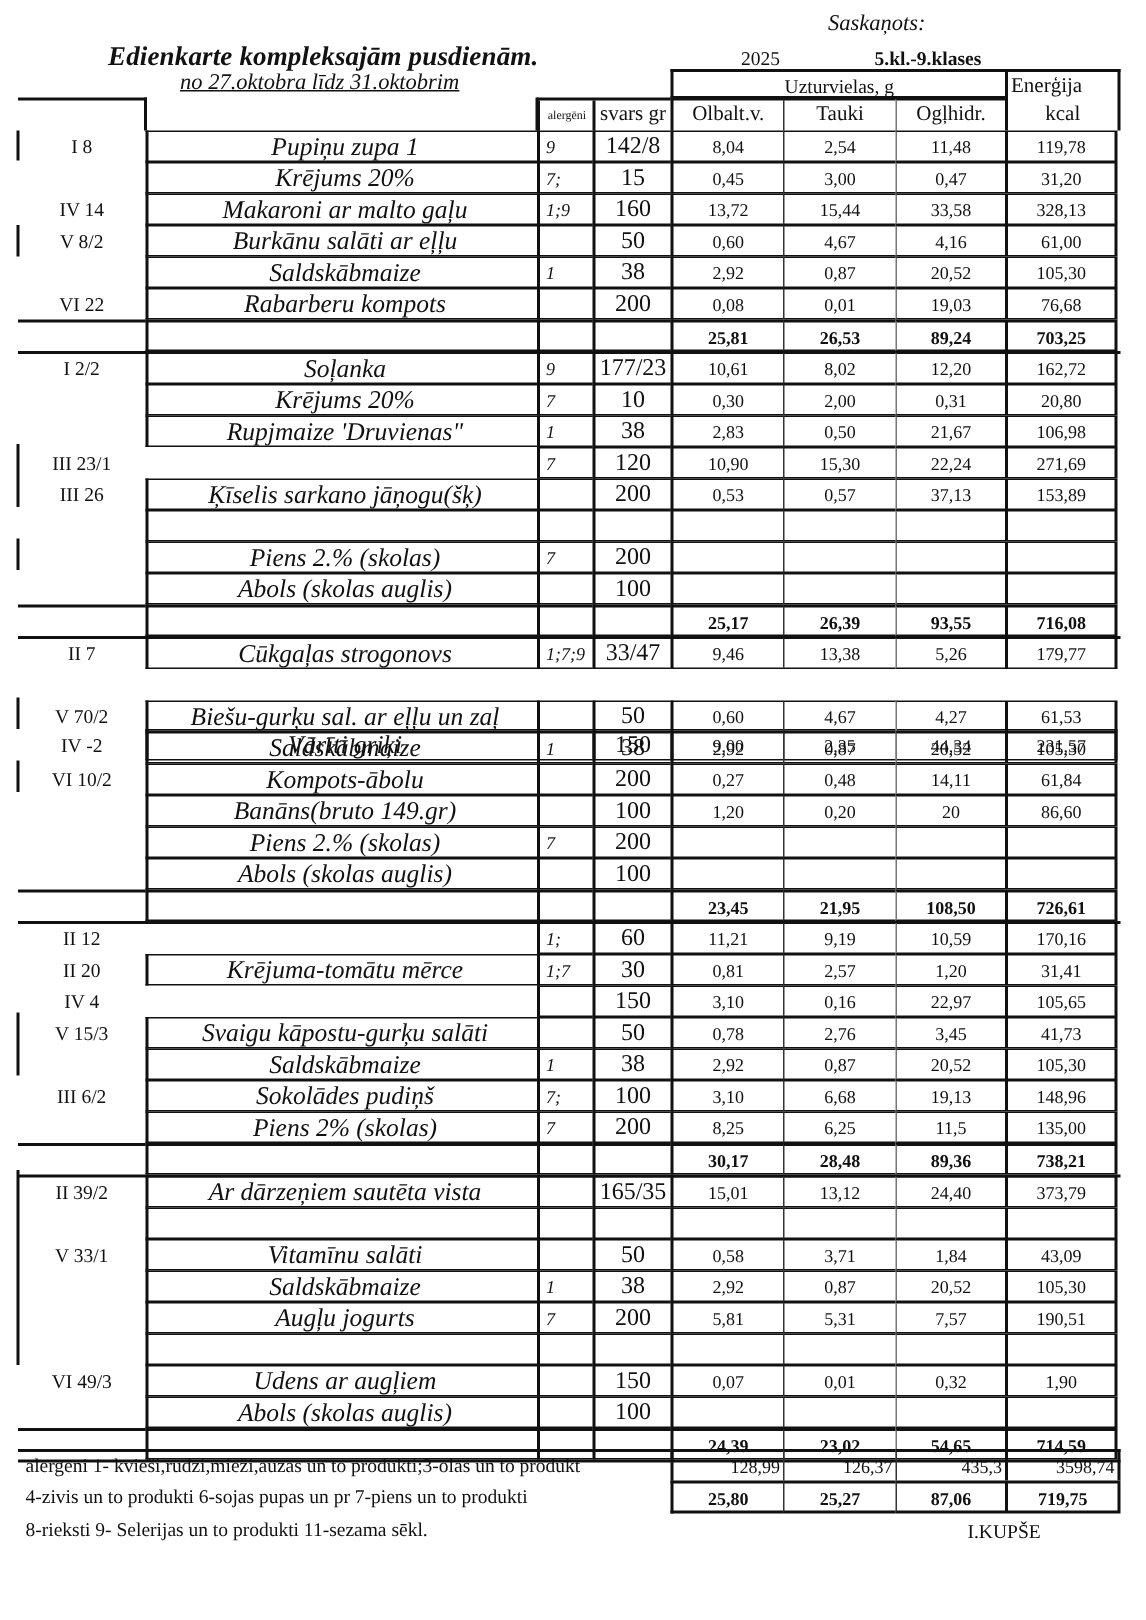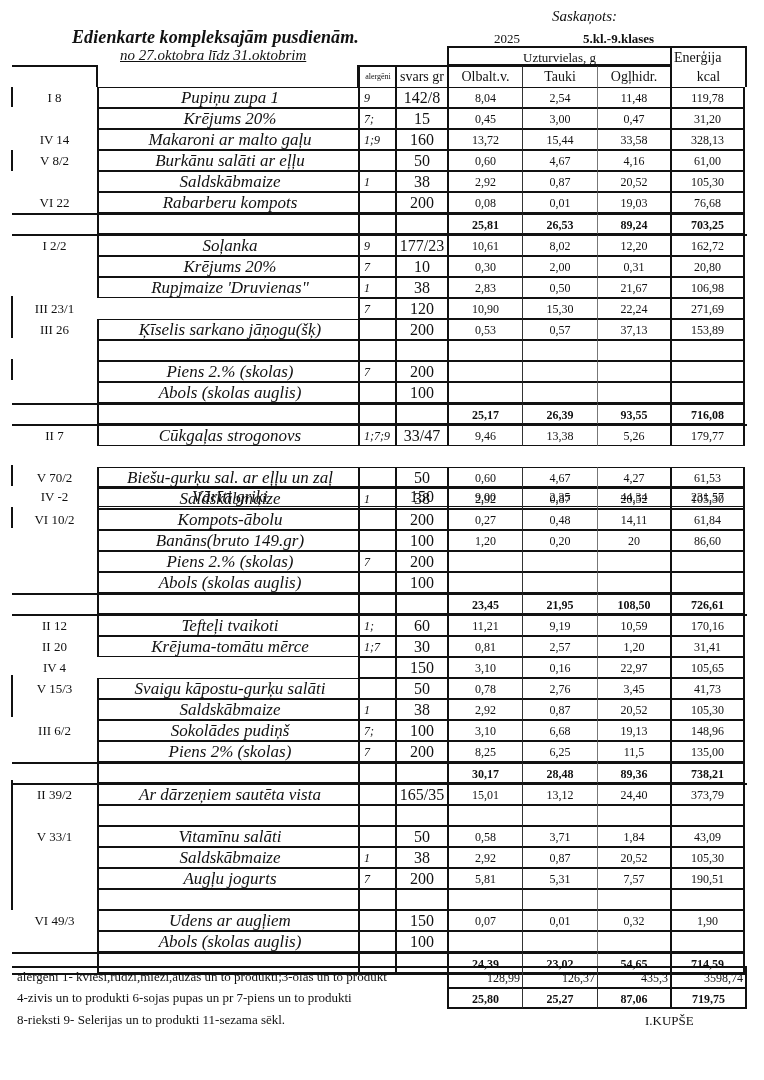--- a/index.html
+++ b/index.html
@@ -317,21 +317,20 @@
         <div class="cell c-n c-p">23,45</div>
         <div class="cell c-n c-f">21,95</div>
         <div class="cell c-n c-c">108,50</div>
         <div class="cell c-n c-e">726,61</div>
       </div>
       <div class="abs" style="left: 12px; top: 614px; width: 735px; height: 2px; background: rgb(17, 17, 17);"></div>
     </div>
     <div>
       <div class="row" style="top: 615px;">
         <div class="cell c-code">II 12</div>
-        <div class="cell c-name">Tefteļi tvaikoti</div>
         <div class="cell c-alg">1;</div>
         <div class="cell c-w">60</div>
         <div class="cell c-n c-p">11,21</div>
         <div class="cell c-n c-f">9,19</div>
         <div class="cell c-n c-c">10,59</div>
         <div class="cell c-n c-e">170,16</div>
       </div>
       <div class="row" style="top: 636px;">
         <div class="cell c-code">II 20</div>
         <div class="cell c-name">Krējuma-tomātu mērce</div>

